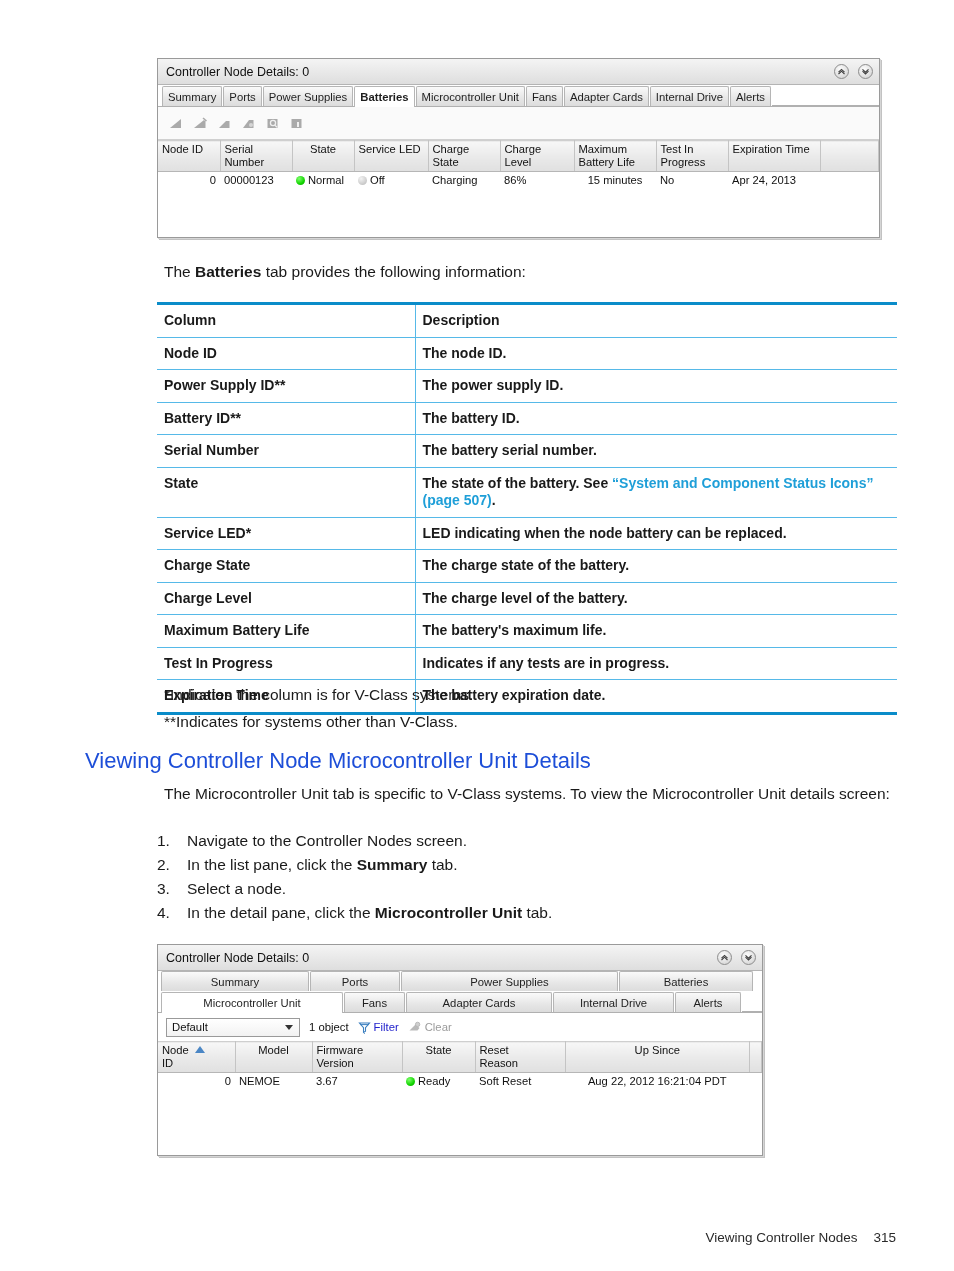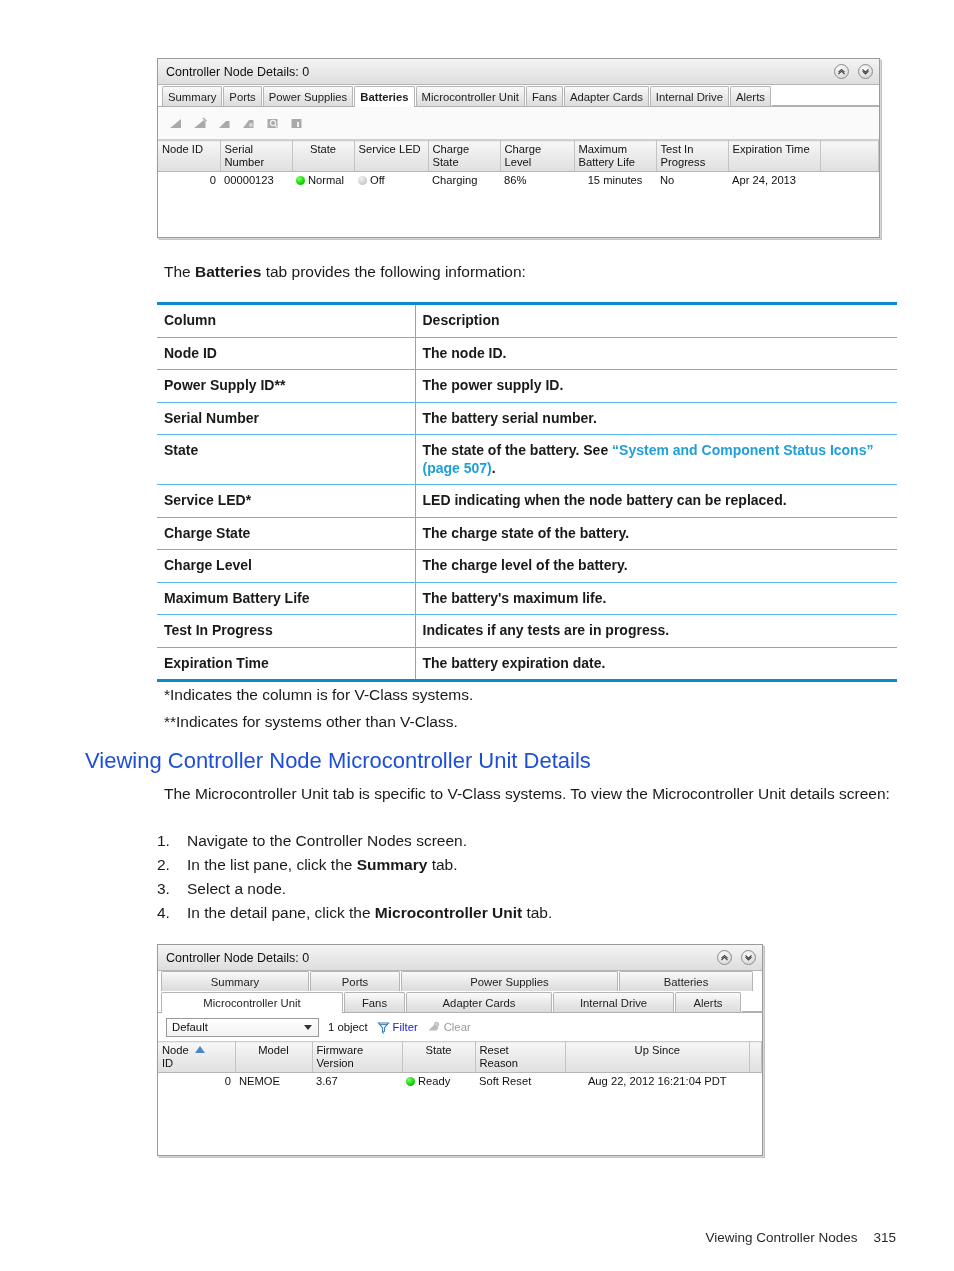--- a/index.html
+++ b/index.html
@@ -134,21 +134,21 @@
   .led-green { background: radial-gradient(circle at 35% 30%, #7dff6b, #12d400 60%, #0a9c00); }
   .led-gray  { background: radial-gradient(circle at 35% 30%, #f2f2f2, #cfcfcf 60%, #b4b4b4); }
 
   
   .filterbar {
     height:28px; display:flex; align-items:center;
     padding-left:8px; gap:9px;
     background:#fff;
   }
   .combo {
-    width:153px; height:19px;
+    width:134px; height:19px;
     border:1px solid #9a9a9a;
     background:linear-gradient(to bottom,#fff,#f2f2f2);
     display:flex; align-items:center;
     font-size:11.3px; color:#111;
     padding:0 3px 0 5px;
     position:relative;
   }
   .combo .cap { flex:1; }
   .combo .arr {
     width:0;height:0;border-left:4.5px solid transparent;
@@ -336,20 +336,24 @@
   <tbody>
     <tr>
       <td class="c1">Node ID</td>
       <td class="c2">The node ID.</td>
     </tr>
     <tr>
       <td class="c1">Power Supply ID**</td>
       <td class="c2">The power supply ID.</td>
     </tr>
     <tr>
+      <td class="c1">Battery ID**</td>
+      <td class="c2">The battery ID.</td>
+    </tr>
+    <tr>
       <td class="c1">Serial Number</td>
       <td class="c2">The battery serial number.</td>
     </tr>
     <tr>
       <td class="c1">State</td>
       <td class="c2"><span>The state of the battery. See </span><span class="doclink">“System and Component Status Icons” (page 507)</span><span>.</span></td>
     </tr>
     <tr>
       <td class="c1">Service LED*</td>
       <td class="c2">LED indicating when the node battery can be replaced.</td>

